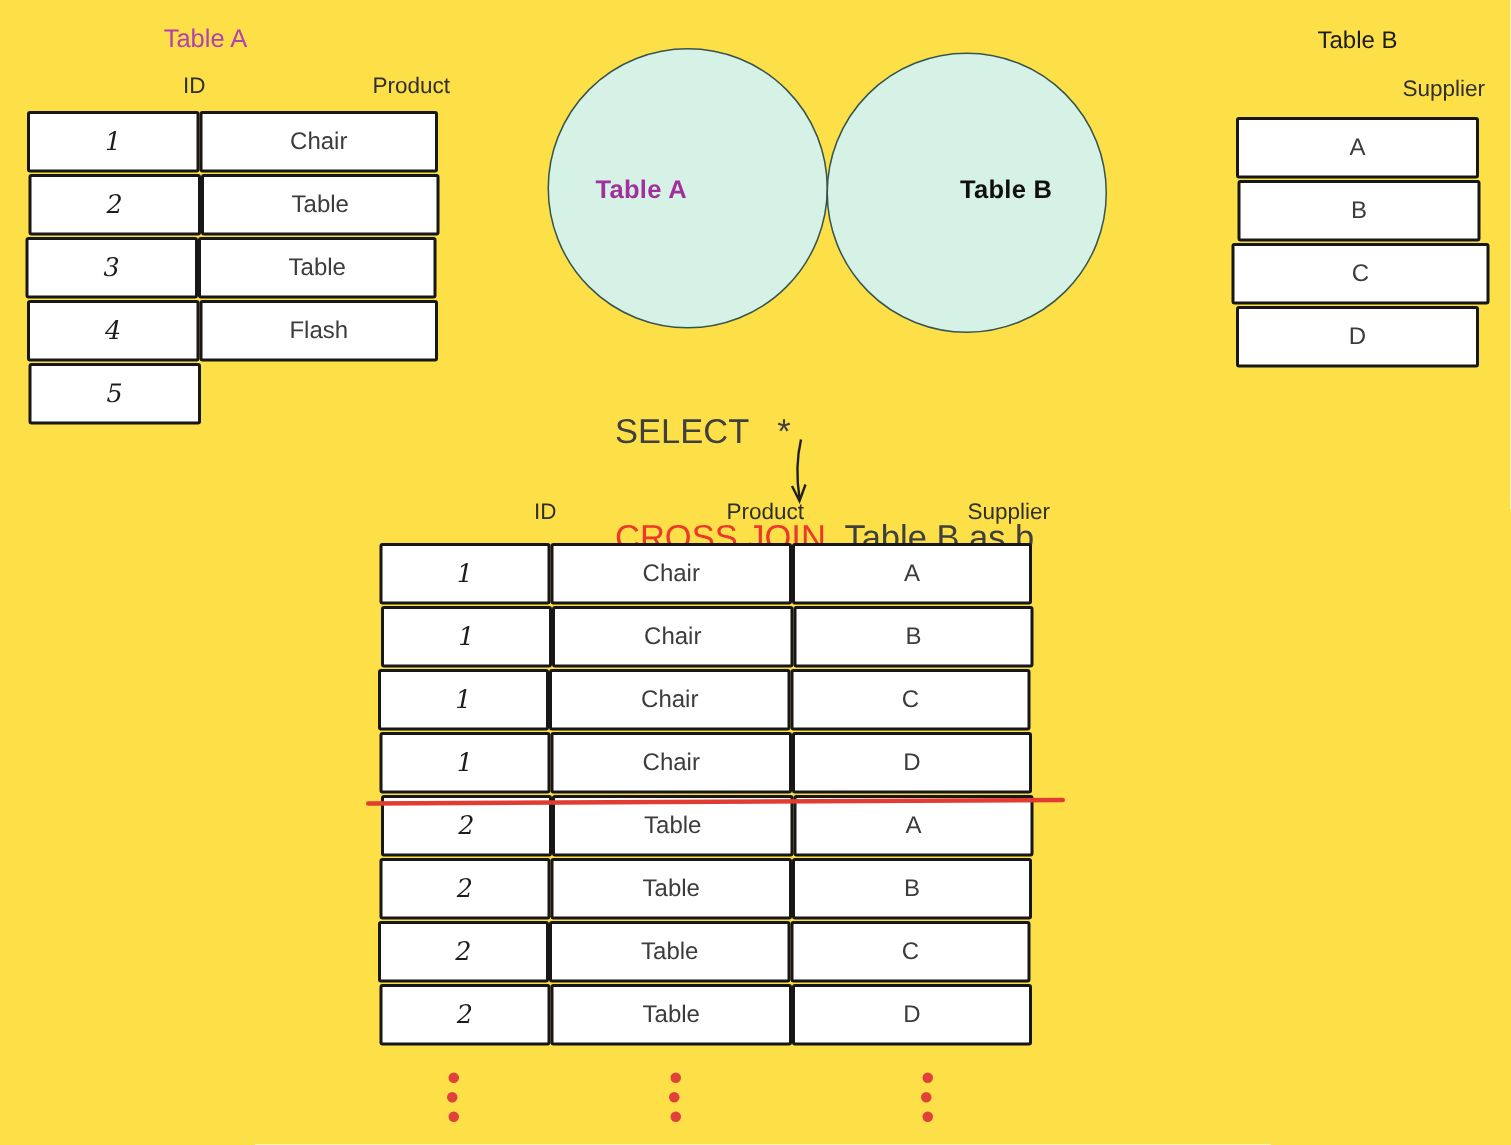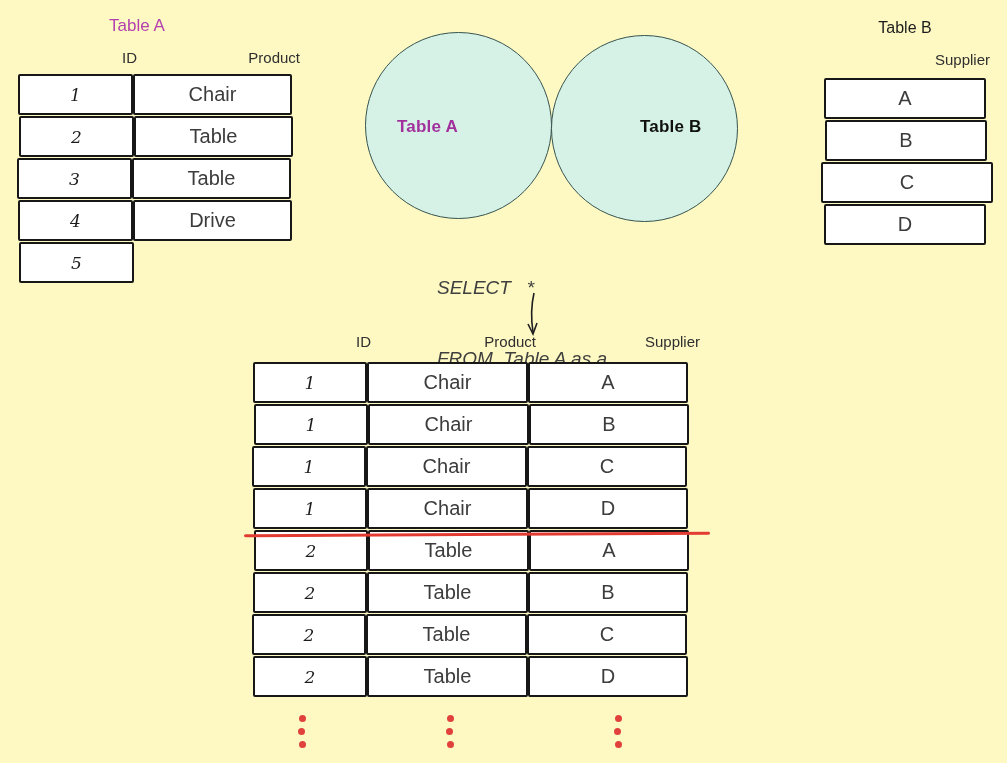--- a/index.html
+++ b/index.html
@@ -1,28 +1,28 @@
 <!DOCTYPE html>
 <html><head>
 <meta charset="utf-8">
 <style>
   * { margin:0; padding:0; box-sizing:border-box; }
   html,body { background:#ffffff; }
   .canvas {
-    position:relative; width:1007px; height:763px; background:#fef9c3;
+    position:relative; width:1007px; height:763px; background:#fde047;
     font-family:"Liberation Sans", sans-serif; overflow:hidden;
   }
 
   
   .tbl { position:absolute; }
   .trow { display:flex; margin-bottom:1px; }
   .cell {
     border:2px solid #171717; border-radius:2px; background:#fff;
     height:41px; display:flex; align-items:center; justify-content:center;
-    font-size:20px; color:#3c3c3c;
+    font-size:16px; color:#3c3c3c;
   }
   .hand { font-family:"DejaVu Serif", serif; font-style:italic; font-size:17px; color:#1c1c1c; }
 
   
   .tbl div.trow:nth-of-type(2) { transform:translateX(1px); }
   .tbl div.trow:nth-of-type(3) { transform:translateX(-1px); }
   .tbl div.trow:nth-of-type(5) { transform:translateX(1px); }
   .tbl div.trow:nth-of-type(7) { transform:translateX(-1px); }
 
   
@@ -40,22 +40,22 @@
     position:absolute; width:187px; height:187px; border-radius:50%;
     background:#d6f2e6; border:1.5px solid #36544f;
   }
   .circle-a { left:365px; top:32px; }
   .circle-b { left:551px; top:35px; }
   .vlabel { position:absolute; font-size:17px; font-weight:bold; letter-spacing:0.2px; }
   .vlabel-a { left:397px; top:117px; color:#a2309c; }
   .vlabel-b { left:640px; top:117px; color:#101010; }
 
   
-  .sql { position:absolute; left:437px; top:229px; font-size:19px; color:#3f3f3f;
-         line-height:23.5px; white-space:pre;font-style:italic; }
+  .sql { position:absolute; left:410px; top:229px; font-size:23px; color:#3f3f3f;
+         line-height:23.5px; white-space:pre; }
   .sql .kw { color:#ee372c; }
 
   
   .arrow { position:absolute; left:520px; top:292px; }
 
   
   .tb-title { position:absolute; left:855px; top:19px; width:100px; text-align:center;
               font-size:16px; color:#1c1c1c; }
   .tb-h-sup { left:824px; top:51px; width:166px; }
   .table-b { left:824px; top:78px; }
@@ -103,36 +103,35 @@
         <div class="cell c-prod">Table</div>
       </div>
 
       <div class="trow">
         <div class="cell c-id hand">3</div>
         <div class="cell c-prod">Table</div>
       </div>
 
       <div class="trow">
         <div class="cell c-id hand">4</div>
-        <div class="cell c-prod">Drive</div>
+        <div class="cell c-prod">Flash</div>
       </div>
 
       <div class="trow">
         <div class="cell c-id hand">5</div>
       </div>
     </div>
 
   <div class="circle circle-a"></div>
   <div class="circle circle-b"></div>
   <div class="vlabel vlabel-a">Table A</div>
   <div class="vlabel vlabel-b">Table B</div>
 
   <div class="sql">
     <div>SELECT   *</div>
-    <div>FROM  Table A as a</div>
     <div><span class="kw">CROSS JOIN</span><span>  Table B as b</span></div>
   </div>
 
   <svg class="arrow" width="26" height="48" viewBox="0 0 26 48">
     <path d="M14,1 C11,14 11,27 13,40" stroke="#1f1f1f" stroke-width="1.6" fill="none"></path>
     <path d="M8,32 L13,42 L17,31" stroke="#1f1f1f" stroke-width="1.6" fill="none" stroke-linejoin="miter"></path>
   </svg>
 
   <div class="tb-title">Table B</div>
   <div class="hdr tb-h-sup">Supplier</div>

